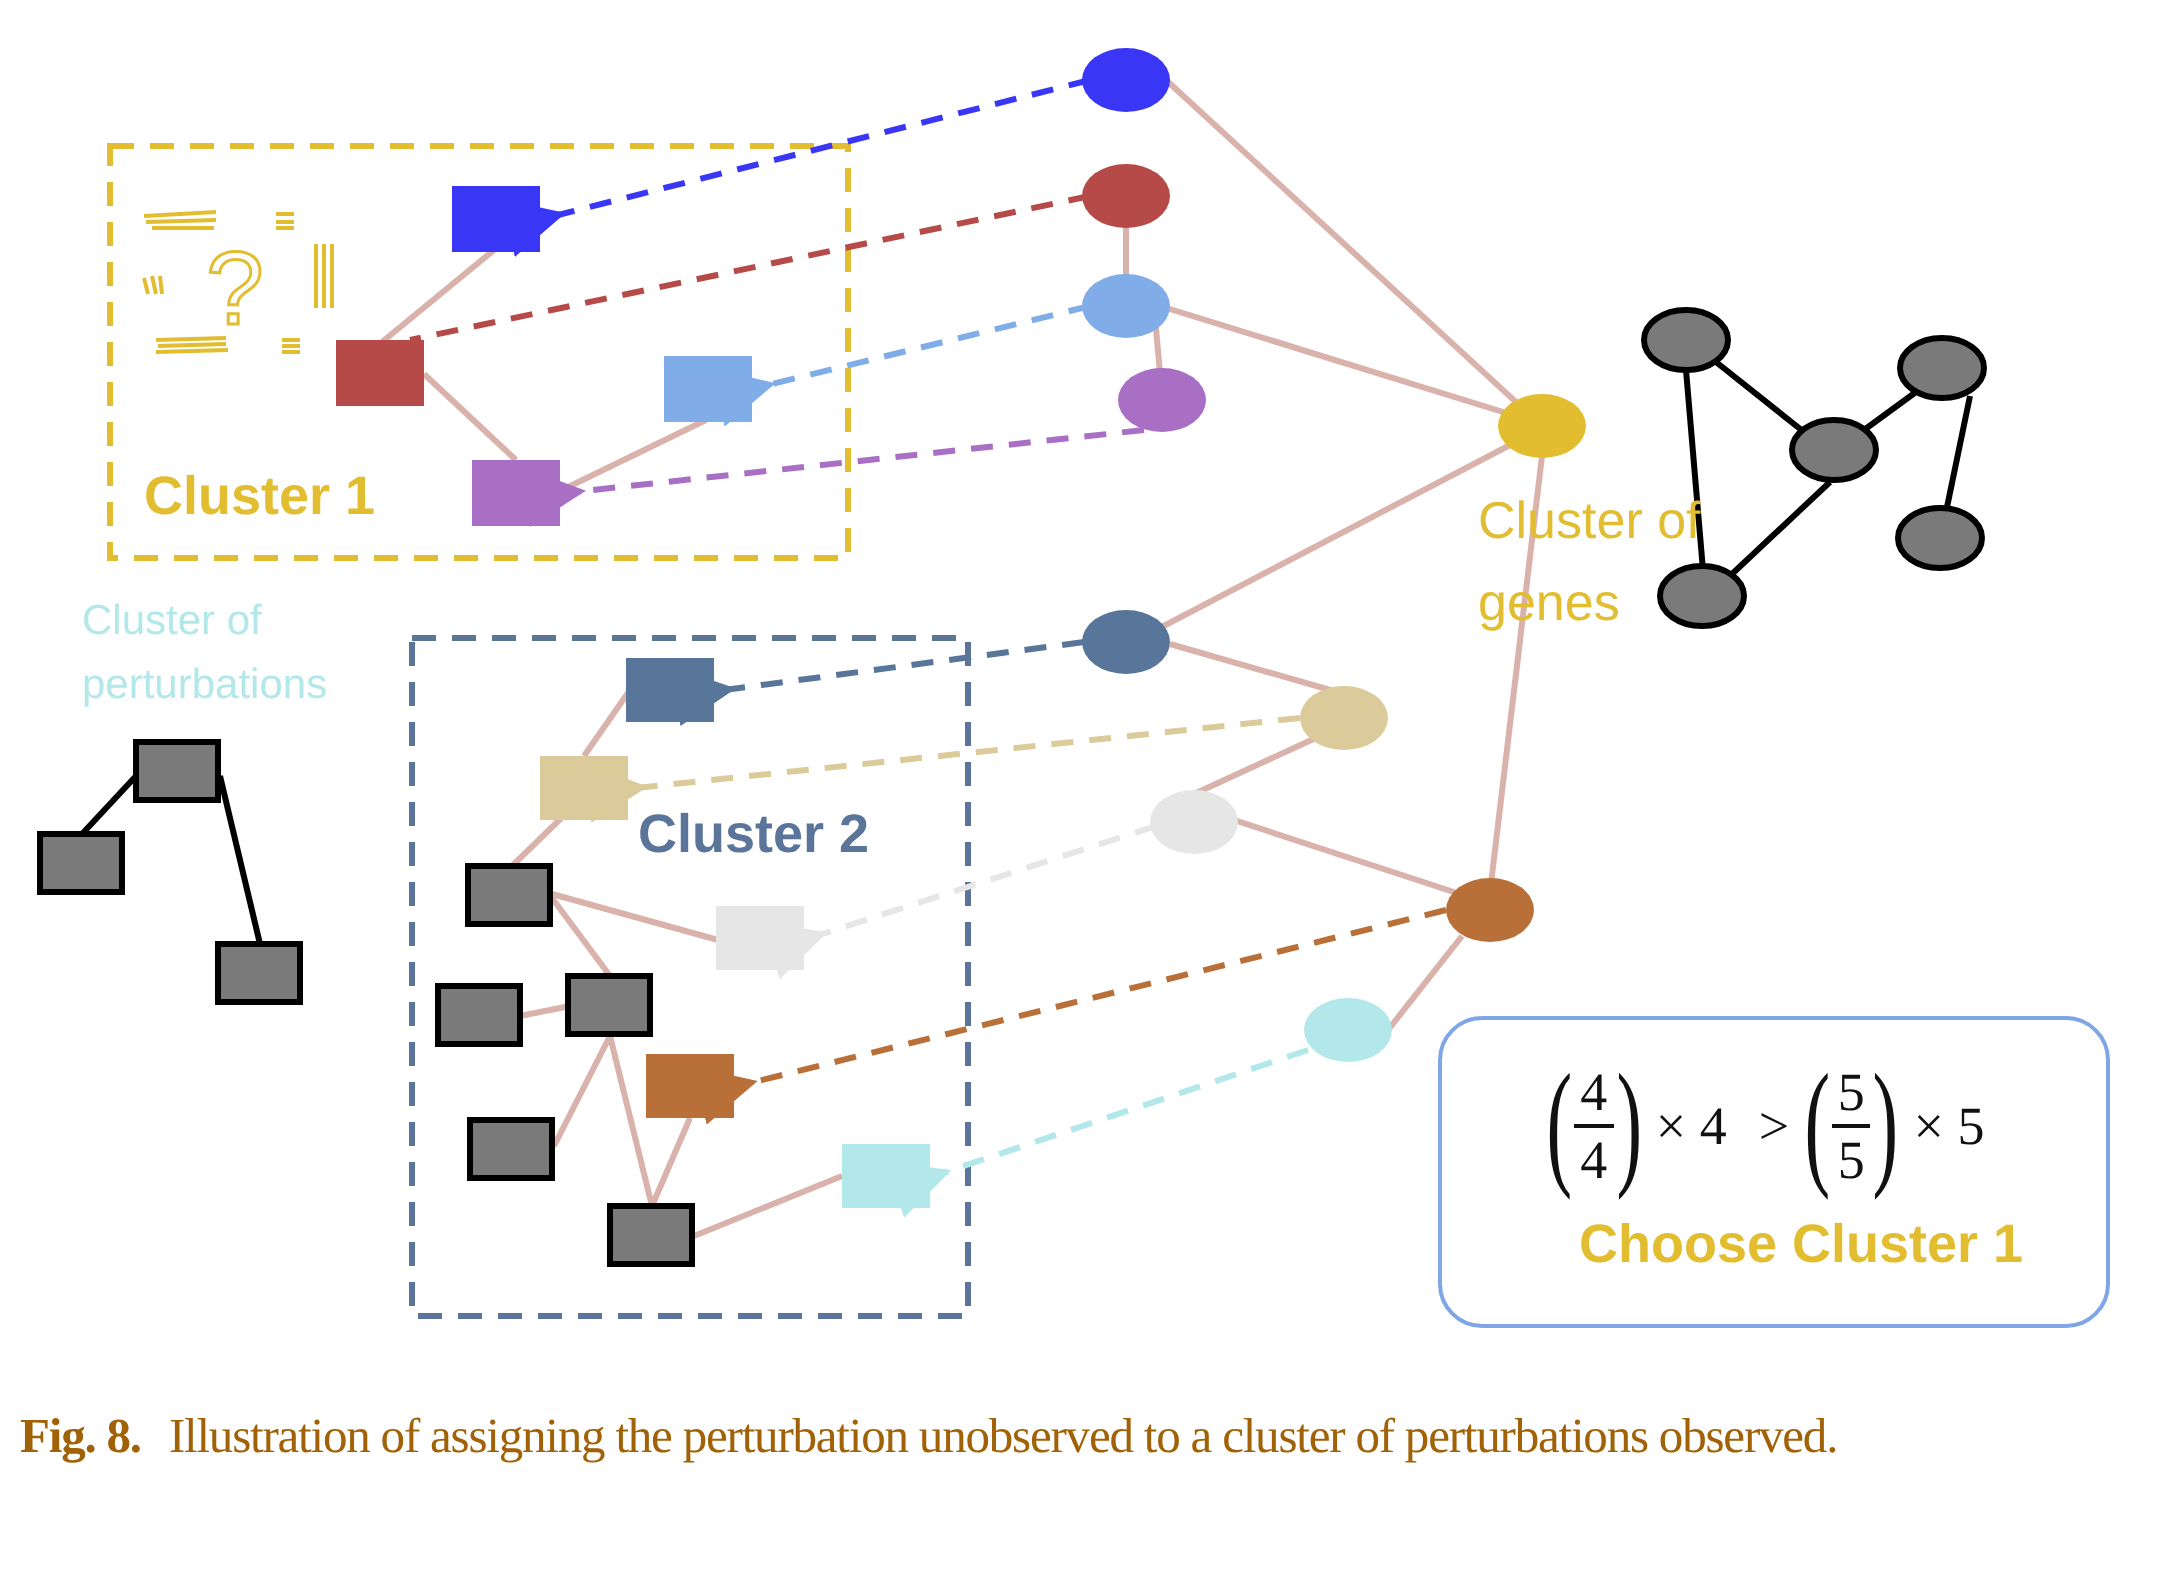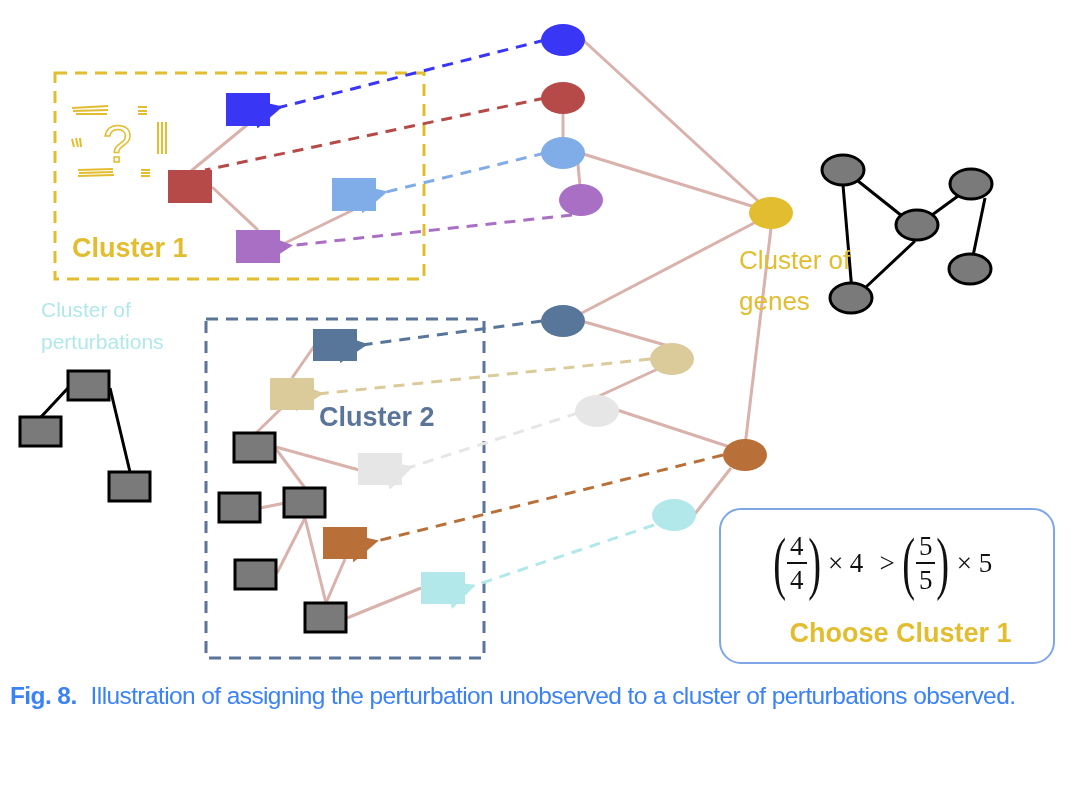--- a/index.html
+++ b/index.html
@@ -14,26 +14,26 @@
   .formula {
     position:absolute; left:0; right:0; top:18px; display:flex; align-items:center; justify-content:center;
     font-family:"Liberation Serif", serif; font-size:27px; color:#111;
   }
   .paren { font-size:70px; font-weight:300; line-height:1; transform:scaleX(0.55); display:inline-block; margin:0 -6px; }
   .frac { display:inline-flex; flex-direction:column; align-items:center; line-height:1.05; margin:0 2px; }
   .frac .num { padding:0 3px; }
   .frac .bar { width:100%; height:1.5px; background:#111; margin:2px 0; }
   .op { margin:0 8px; }
   .choose {
-    position:absolute; left:0; right:0; top:108px; text-align:center;
+    position:absolute; left:0; right:0; top:97px; text-align:center;
     font-family:"Liberation Sans", sans-serif; font-weight:700; font-size:27px; color:#e2bd2f;margin-left:27px;
   }
   .caption {
-    position:absolute; left:10px; top:679px; width:1065px;
-    font-family:Liberation Sans, sans-serif; font-size:24.5px; line-height:34px; color:#3b82f6;
+    position:absolute; left:10px; top:702px; width:1065px;
+    font-family:Liberation Serif, serif; font-size:24.5px; line-height:34px; color:#a16207;
     letter-spacing:-0.6px;
   }
   .caption .fig { font-weight:700; margin-right:14px; }
 </style>
 </head>
 <body>
 
 <svg id="diagram" width="1080" height="700" viewBox="0 0 1080 700">
   <defs>
     <marker id="ah-blue" markerWidth="10" markerHeight="10" refX="2" refY="5" orient="auto">

